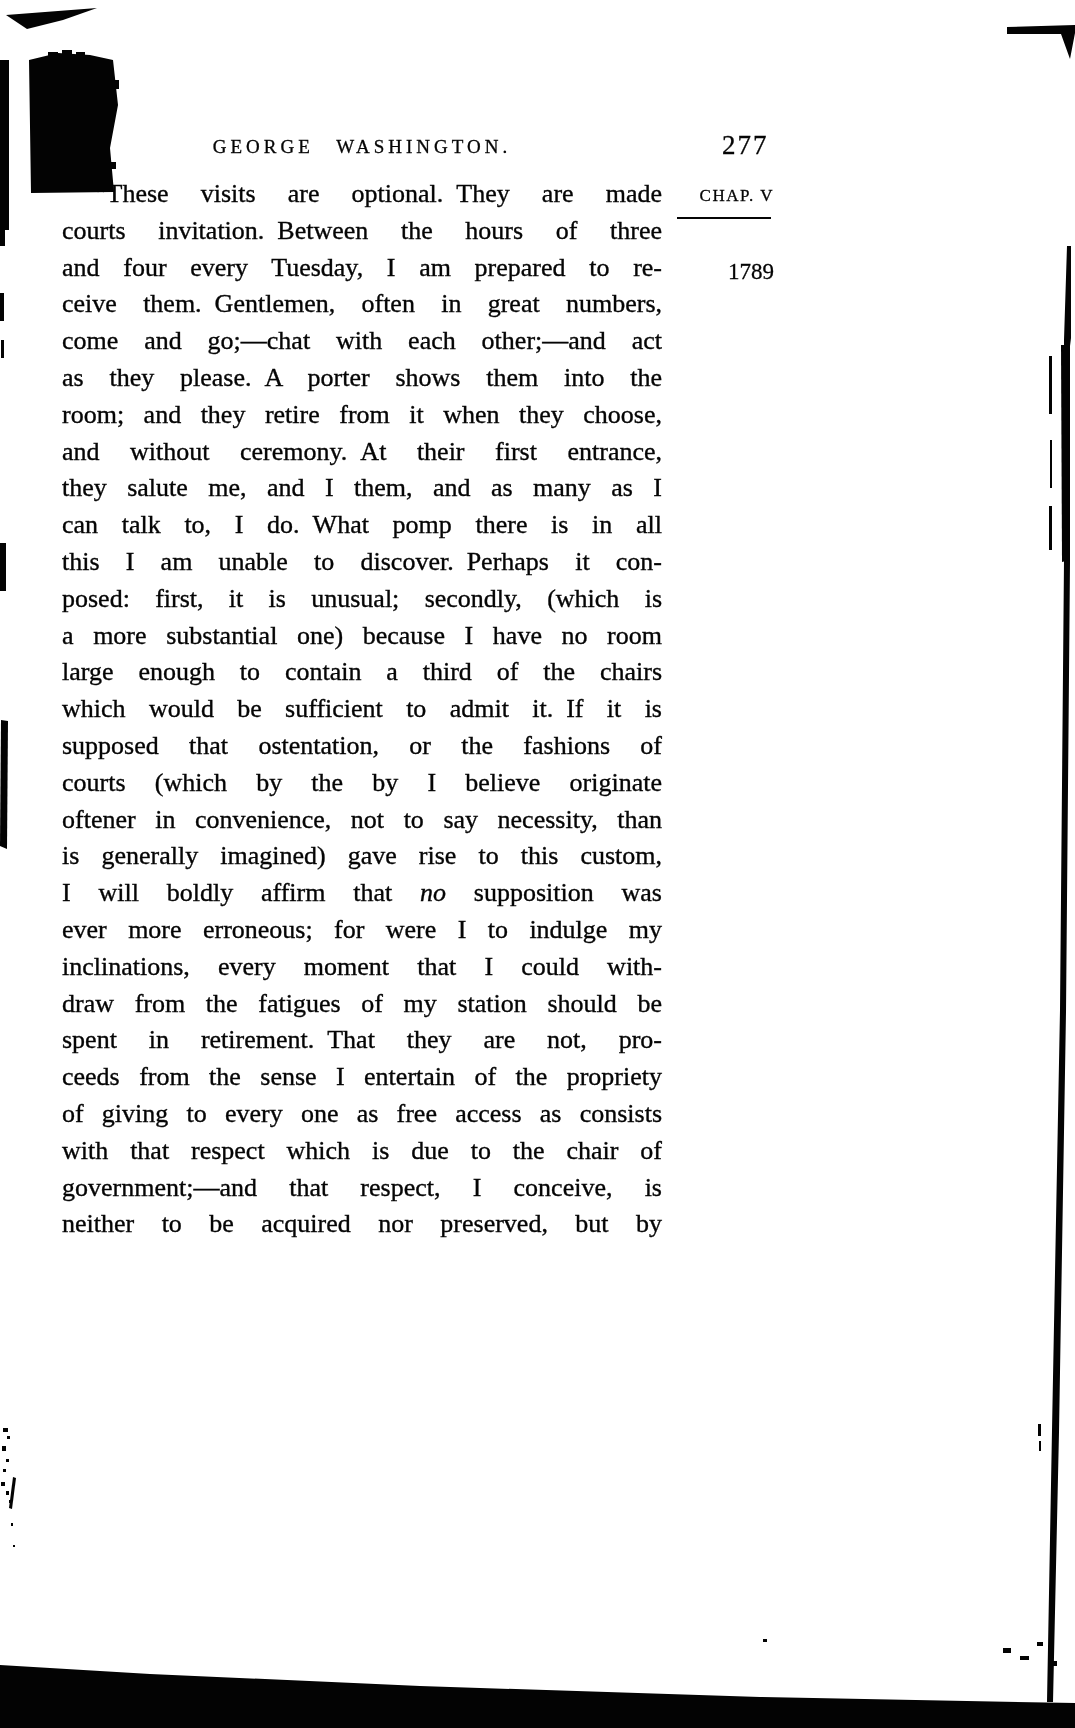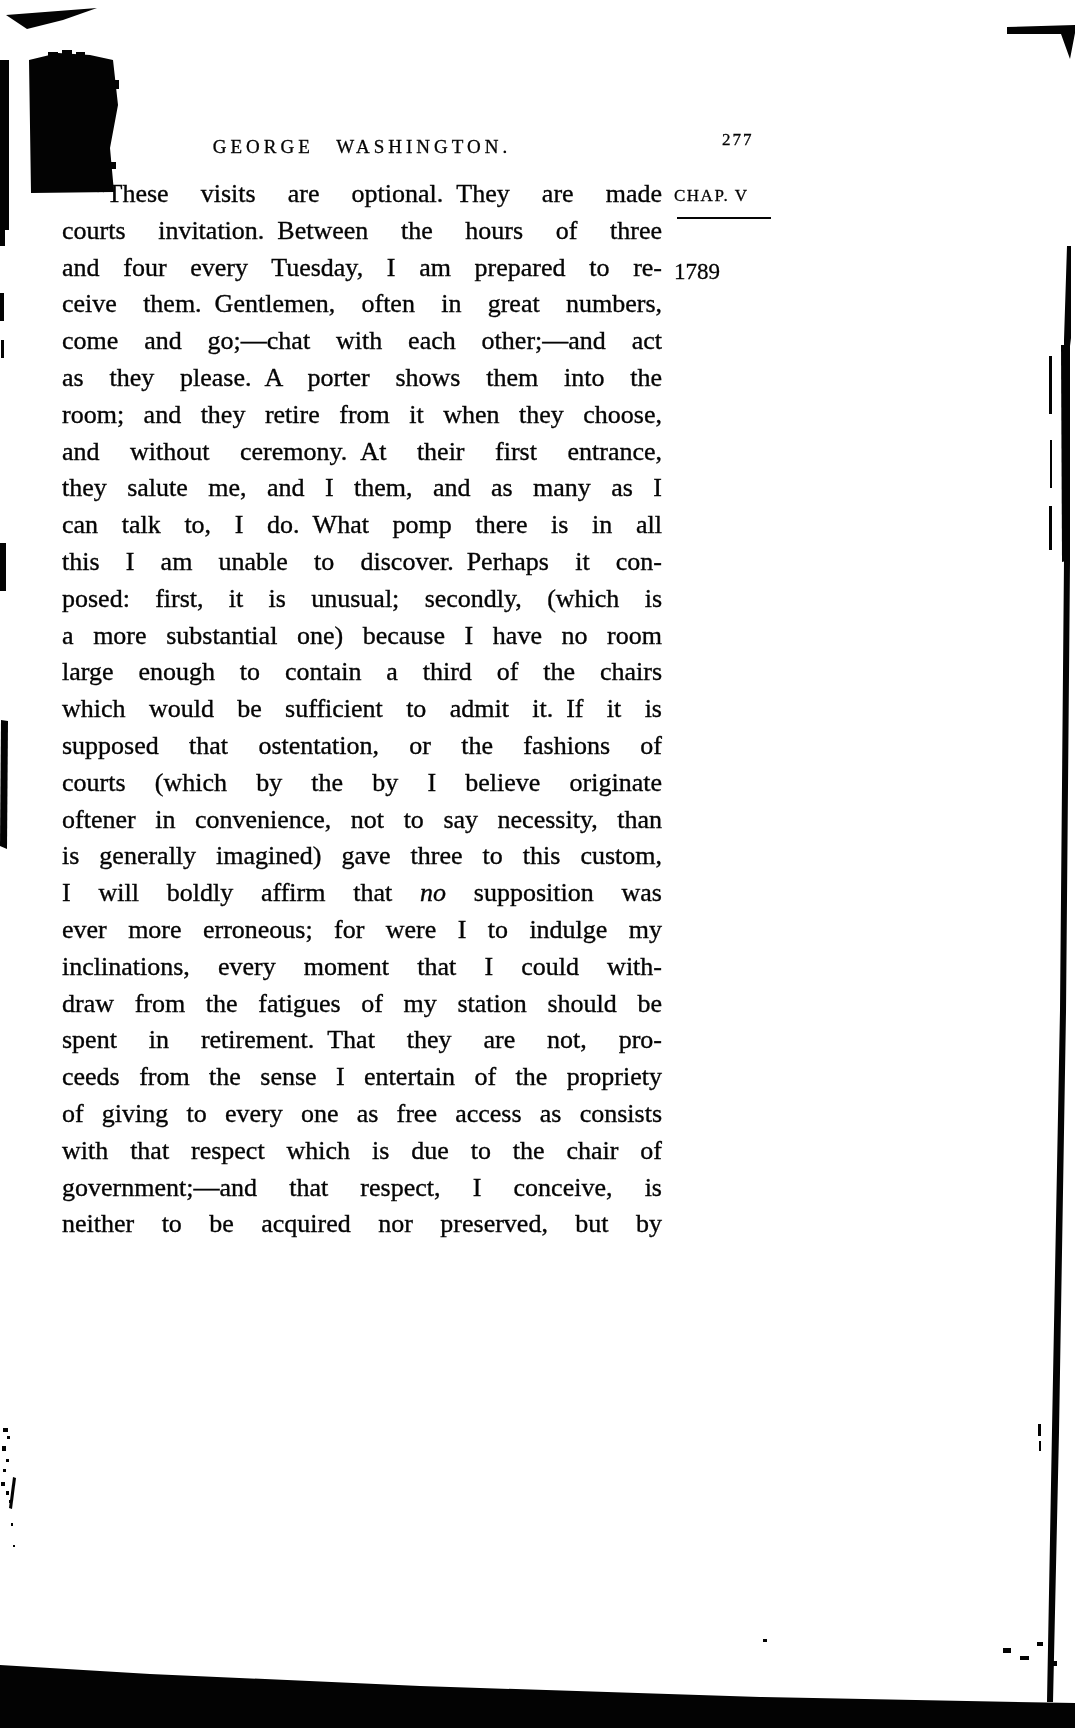--- a/index.html
+++ b/index.html
@@ -12,26 +12,26 @@
     color:#050505;
   }
   .running-header{
     position:absolute;left:62px;top:136px;width:600px;
     text-align:center;
     font-size:19px;letter-spacing:4px;word-spacing:14px;
     -webkit-text-stroke:0.3px currentColor;
   }
   .page-number{
     position:absolute;left:722px;top:130px;
-    font-size:17px;letter-spacing:2px;
+    font-size:27px;letter-spacing:2px;
     -webkit-text-stroke:0.3px currentColor;
   }
   .margin-note{
     position:absolute;left:674px;top:184px;width:100px;
-    text-align:left;
+    text-align:right;
   }
   .margin-note .chap{
     font-size:17px;letter-spacing:1.5px;line-height:24px;
     -webkit-text-stroke:0.3px currentColor;
   }
   .margin-note .rule{
     width:94px;height:2px;background:#050505;margin:9px auto 3px auto;
   }
   .margin-note .year{
     font-size:23px;line-height:28px;margin-top:39px;
@@ -80,21 +80,21 @@
       <div class="line"><span>they salute me, and I them, and as many as I</span></div>
       <div class="line"><span>can talk to, I do. What pomp there is in all</span></div>
       <div class="line"><span>this I am unable to discover. Perhaps it con-</span></div>
       <div class="line"><span>posed: first, it is unusual; secondly, (which is</span></div>
       <div class="line"><span>a more substantial one) because I have no room</span></div>
       <div class="line"><span>large enough to contain a third of the chairs</span></div>
       <div class="line"><span>which would be sufficient to admit it. If it is</span></div>
       <div class="line"><span>supposed that ostentation, or the fashions of</span></div>
       <div class="line"><span>courts (which by the by I believe originate</span></div>
       <div class="line"><span>oftener in convenience, not to say necessity, than</span></div>
-      <div class="line"><span>is generally imagined) gave three to this custom,</span></div>
+      <div class="line"><span>is generally imagined) gave rise to this custom,</span></div>
       <div class="line"><span>I will boldly affirm that </span><span class="it">no</span><span> supposition was</span></div>
       <div class="line"><span>ever more erroneous; for were I to indulge my</span></div>
       <div class="line"><span>inclinations, every moment that I could with-</span></div>
       <div class="line"><span>draw from the fatigues of my station should be</span></div>
       <div class="line"><span>spent in retirement. That they are not, pro-</span></div>
       <div class="line"><span>ceeds from the sense I entertain of the propriety</span></div>
       <div class="line"><span>of giving to every one as free access as consists</span></div>
       <div class="line"><span>with that respect which is due to the chair of</span></div>
       <div class="line"><span>government;—and that respect, I conceive, is</span></div>
       <div class="line"><span>neither to be acquired nor preserved, but by</span></div>

